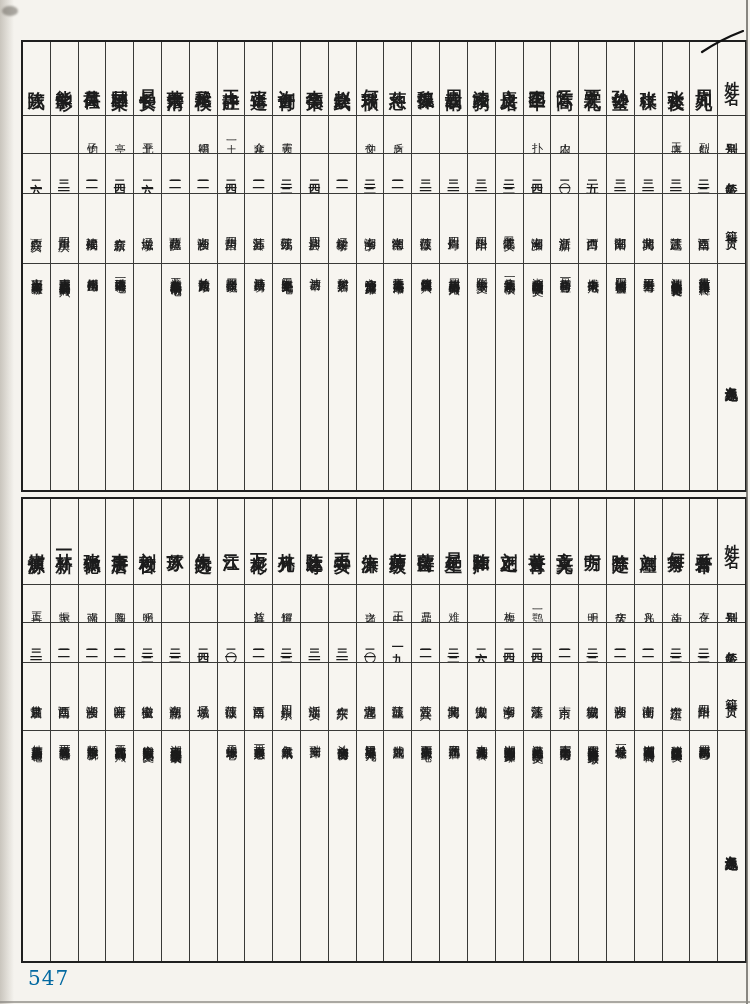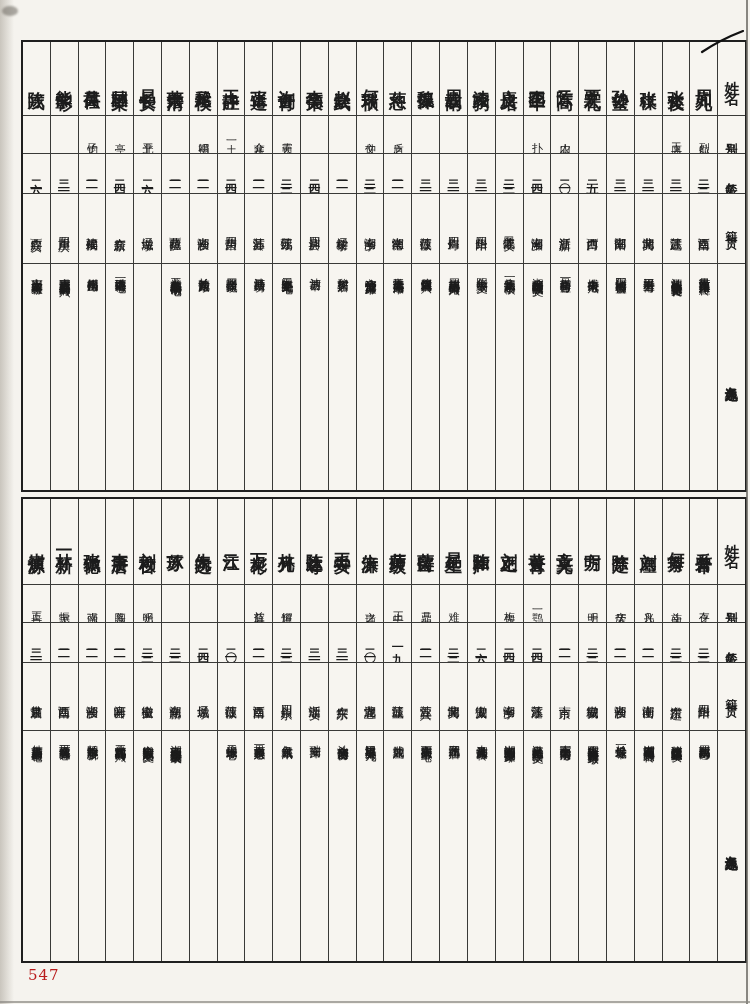--- a/index.html
+++ b/index.html
@@ -56,21 +56,21 @@
 
   .hcol .cell{font-weight:bold;}
   .hcol .c-name{font-size:15px;letter-spacing:10px;}
   .hcol .c-alias{font-size:12px;letter-spacing:2px;}
   .hcol .c-age{font-size:12px;letter-spacing:2px;}
   .hcol .c-native{font-size:12px;letter-spacing:8px;}
   .hcol .c-addr{justify-content:space-evenly;font-size:13px;padding-top:0;}
 
   .page-number{
     position:absolute;left:28px;top:966px;
-    font-size:15px;letter-spacing:1px;color:#b91c1c;
+    font-size:20px;letter-spacing:1px;color:#0369a1;
     font-family:"DejaVu Serif","Liberation Serif",serif;
   }
 </style>
 </head>
 <body>
 
 <div class="gutter-left"></div>
 <div class="smudge-tl"></div>
 
 <div class="roster t-top" id="table-top">

